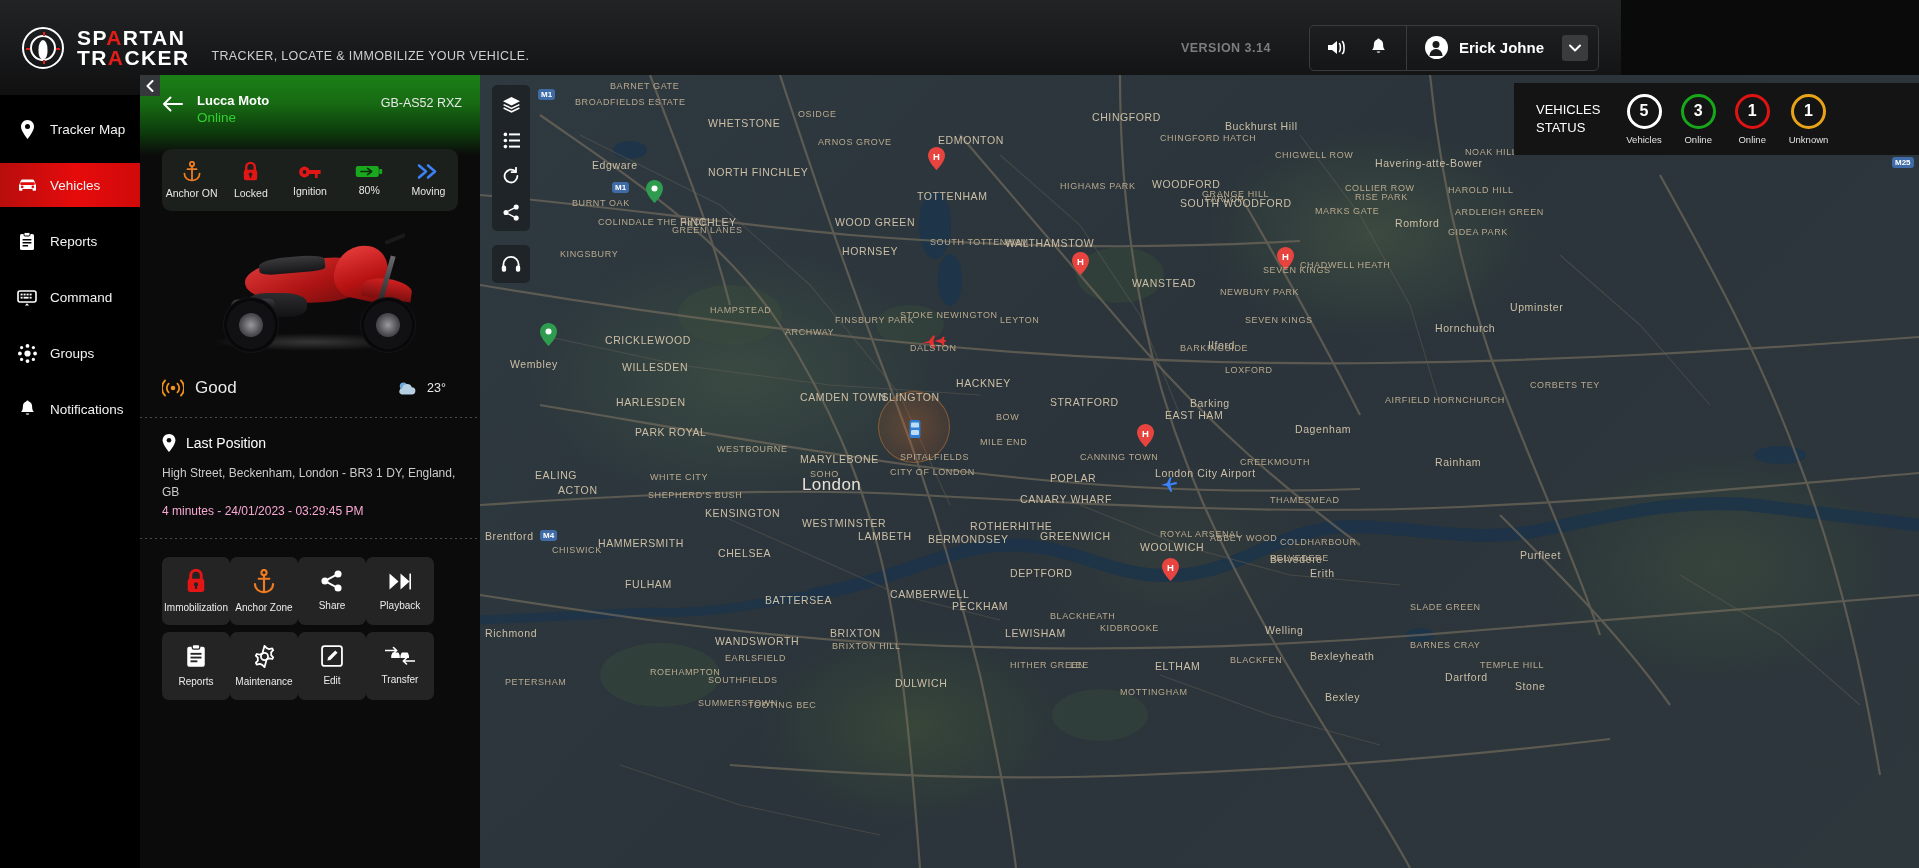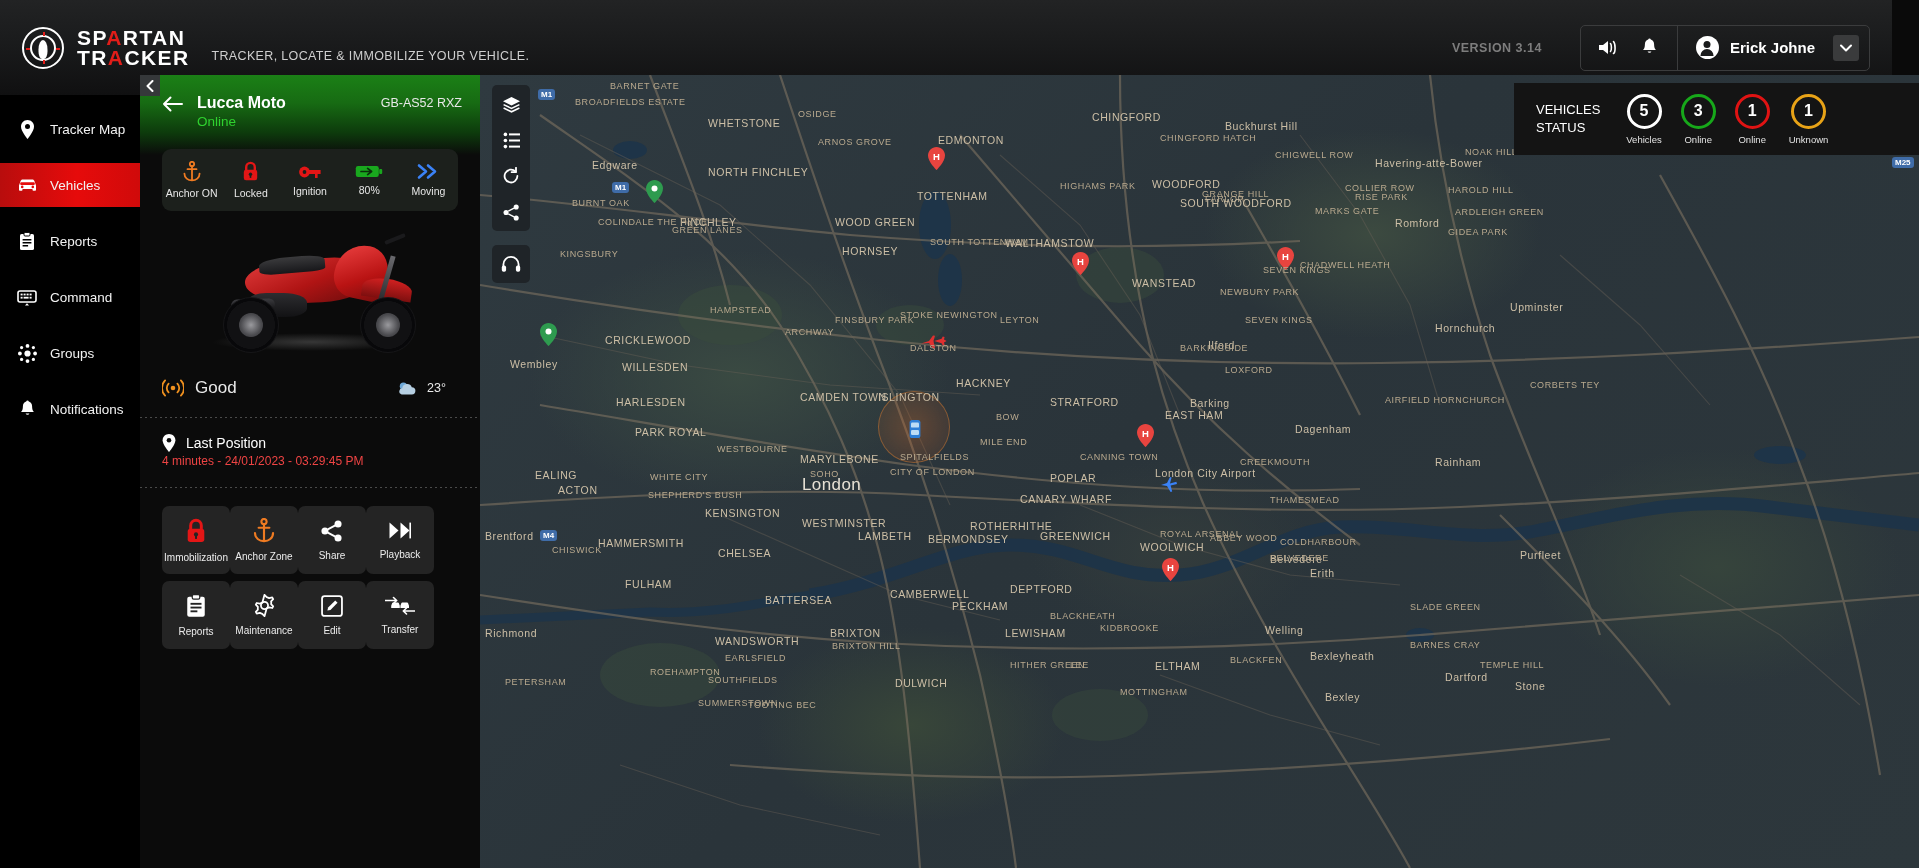--- a/index.html
+++ b/index.html
@@ -6,21 +6,21 @@
   html, body {
     width: 1919px; height: 868px; overflow: hidden;
     background: #0a0a0a;
     font-family: "Liberation Sans", sans-serif;
     color: #fff;
   }
   #app { position: relative; width: 1919px; height: 868px; }
 
   
   .header {
-    position: absolute; left: 0; top: 0; width: 1892px; height: 95px;
+    position: absolute; left: 0; top: 0; width: 1621px; height: 95px;
     background: linear-gradient(180deg, #222324 0%, #1a1b1c 45%, #101011 100%);
     display: flex; align-items: center;
   }
   .logo-wrap { display: flex; align-items: center; margin-left: 22px; }
   .logo-mark {
     width: 42px; height: 42px; border-radius: 50%;
     border: 2.5px solid #fff; position: relative;
     display: flex; align-items: center; justify-content: center;
   }
   .logo-mark .inner-ring {
@@ -96,21 +96,21 @@
     background: #35383a; display: flex; align-items: center; justify-content: center;
     cursor: pointer; z-index: 4;
   }
   .panel-head {
     height: 80px; padding: 14px 0 0 0;
     background: linear-gradient(180deg, #1b8016 0%, #176b13 35%, #0d3b0c 72%, #0b0b0b 100%);
     position: relative;
   }
   .panel-head-row { display: flex; align-items: flex-start; padding: 4px 18px 0 22px; }
   .back-arrow { cursor: pointer; margin-top: 3px; flex: none; }
-  .veh-title { font-size: 16px; font-weight: bold; color: #fff; line-height: 1.25; }
+  .veh-title { font-size: 13px; font-weight: bold; color: #fff; line-height: 1.25; }
   .veh-status { font-size: 13.5px; color: #2fd12f; margin-top: 1px; }
   .veh-plate { margin-left: auto; font-size: 12.5px; color: #e8e8e8; padding-top: 3px; }
 
   .status-card {
     margin: 0 22px; background: #1c201c; border-radius: 9px;
     height: 62px; display: flex; align-items: center; justify-content: space-around;
     position: relative; top: -6px;
   }
   .status-item { display: flex; flex-direction: column; align-items: center;
     gap: 5px; cursor: pointer; flex: 1; }
@@ -192,21 +192,21 @@
 
   .divider {
     margin: 16px 0 0 0; height: 1px;
     background-image: linear-gradient(to right, #4a4a4a 48%, rgba(0,0,0,0) 0%);
     background-size: 5px 1px; background-repeat: repeat-x;
   }
   .lastpos { padding: 16px 22px 0 22px; }
   .lastpos-head { display: flex; align-items: center; gap: 10px; }
   .lastpos-title { font-size: 14px; color: #fff; }
   .lastpos-addr { font-size: 12px; color: #cbcbcb; margin-top: 12px; line-height: 1.6; }
-  .lastpos-time { font-size: 12px; color: #ef4444; line-height: 1.6; }
+  .lastpos-time { font-size: 12px; color: #f9a8d4; line-height: 1.6; }
 
   .actions {
     display: grid; grid-template-columns: repeat(4, 68px);
     padding: 0 22px; margin-top: 18px;
   }
   .action-tile {
     width: 68px; height: 68px; background: #242424; border-radius: 7px;
     display: flex; flex-direction: column; align-items: center;
     justify-content: center; gap: 8px; cursor: pointer;
   }
@@ -526,20 +526,21 @@
     <div class="divider"></div>
 
     <div class="lastpos">
       <div class="lastpos-head">
         <svg width="14" height="18" viewBox="0 0 14 18">
           <path d="M7 0C3.4 0 0.6 2.8 0.6 6.3 0.6 11 7 18 7 18s6.4-7 6.4-11.7C13.4 2.8 10.6 0 7 0z" fill="#fff"></path>
           <circle cx="7" cy="6.2" r="2.3" fill="#0b0b0b"></circle>
         </svg>
         <span class="lastpos-title">Last Position</span>
       </div>
+      <div class="lastpos-addr">High Street, Beckenham, London - BR3 1 DY, England, GB</div>
       <div class="lastpos-time">4 minutes - 24/01/2023 - 03:29:45 PM</div>
     </div>
 
     <div class="divider"></div>
 
     <div class="actions">
       <div class="action-tile">
         <svg width="22" height="26" viewBox="0 0 17 21">
           <path d="M4.2 9V6.2a4.3 4.3 0 0 1 8.6 0V9" fill="none" stroke="#e31616" stroke-width="2.4"></path>
           <rect x="1.8" y="8.7" width="13.4" height="10.6" rx="2.2" fill="#e31616"></rect>
@@ -826,21 +827,21 @@
         <div class="maplabel mid" style="left: 378px; top: 455px;">LAMBETH</div>
         <div class="maplabel mid" style="left: 490px; top: 445px;">ROTHERHITHE</div>
         <div class="maplabel mid" style="left: 560px; top: 455px;">GREENWICH</div>
         <div class="maplabel mid" style="left: 660px; top: 466px;">WOOLWICH</div>
         <div class="maplabel mid" style="left: 830px; top: 492px;">Erith</div>
         <div class="maplabel mid" style="left: 1040px; top: 474px;">Purfleet</div>
         <div class="maplabel" style="left: 930px; top: 527px;">SLADE GREEN</div>
         <div class="maplabel mid" style="left: 118px; top: 462px;">HAMMERSMITH</div>
         <div class="maplabel mid" style="left: 238px; top: 472px;">CHELSEA</div>
         <div class="maplabel mid" style="left: 448px; top: 458px;">BERMONDSEY</div>
-        <div class="maplabel mid" style="left: 530px; top: 492px; margin-top: 16px;">DEPTFORD</div>
+        <div class="maplabel mid" style="left: 530px; top: 492px;">DEPTFORD</div>
         <div class="maplabel" style="left: 680px; top: 454px;">ROYAL ARSENAL</div>
         <div class="maplabel" style="left: 730px; top: 458px;">ABBEY WOOD</div>
         <div class="maplabel" style="left: 800px; top: 462px;">COLDHARBOUR</div>
         <div class="maplabel" style="left: 72px; top: 470px;">CHISWICK</div>
         <div class="maplabel mid" style="left: 5px; top: 455px;">Brentford</div>
         <div class="maplabel mid" style="left: 790px; top: 478px;">Belvedere</div>
         <div class="maplabel mid" style="left: 145px; top: 503px;">FULHAM</div>
         <div class="maplabel mid" style="left: 285px; top: 519px;">BATTERSEA</div>
         <div class="maplabel mid" style="left: 410px; top: 513px;">CAMBERWELL</div>
         <div class="maplabel mid" style="left: 472px; top: 525px;">PECKHAM</div>

